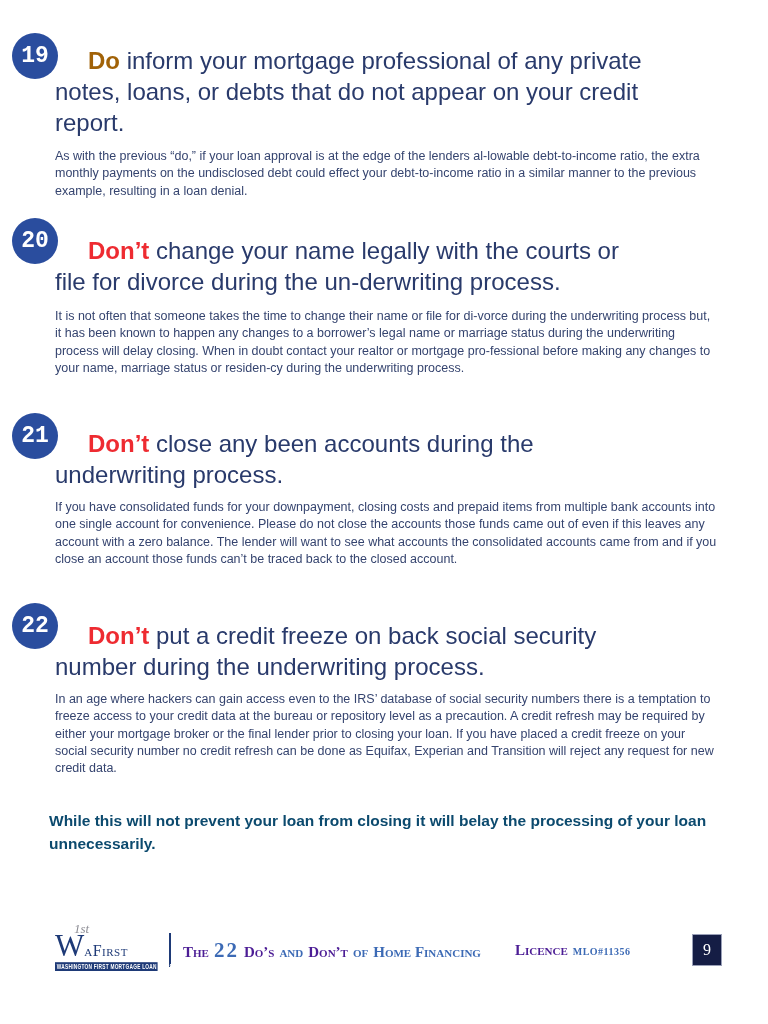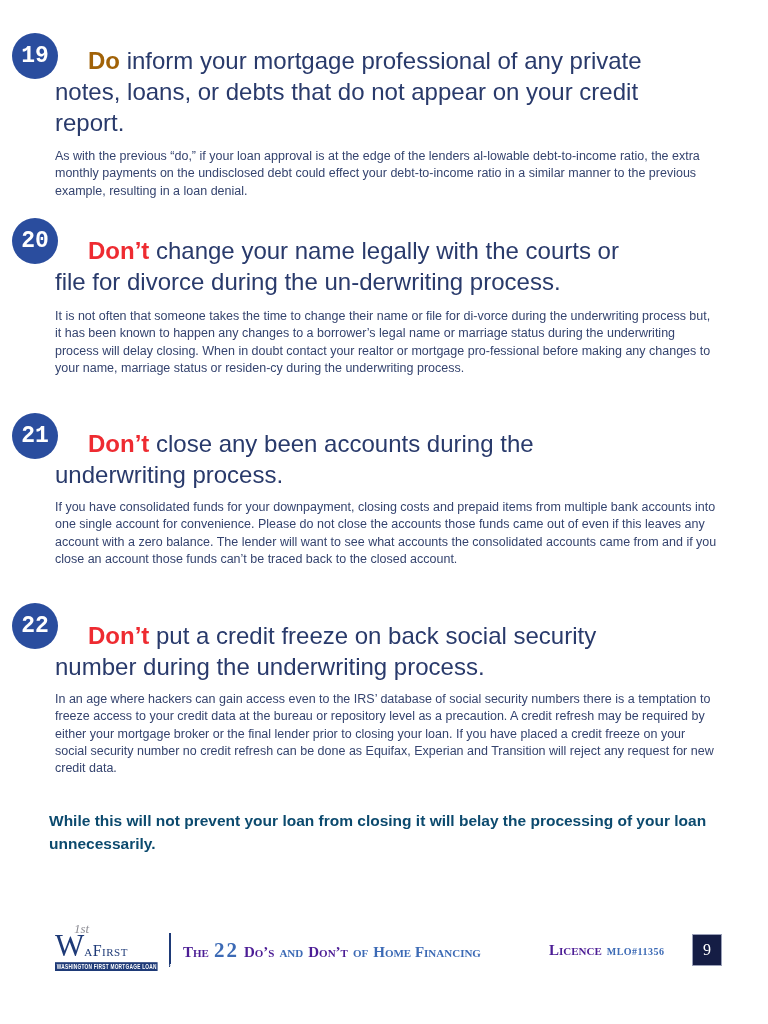--- a/index.html
+++ b/index.html
@@ -55,21 +55,21 @@
   .tagline {
     font-family:"Liberation Serif", serif; font-weight:700; white-space:nowrap;
     display:flex; align-items:baseline;
   }
   .tg { margin-right:5px; }
   .sc { font-variant:small-caps; font-size:15px; }
   .tg-navy { color:#4c1d95; }
   .tg-blue { color:#3c6ab5; }
   .num { font-size:21px; letter-spacing:2px; color:#3c6ab5; }
   .licence {
-    margin-left:63px; font-family:"Liberation Serif", serif; font-weight:700;
+    margin-left:29px; font-family:"Liberation Serif", serif; font-weight:700;
     white-space:nowrap; display:flex; align-items:baseline;
   }
   .licence .val { font-size:10px; letter-spacing:0.5px; margin-left:5px; }
   .spacer { flex:1; }
   .pgnum {
     width:28px; height:30px; background:#151d45; border:1px solid #9aa0b8;
     color:#ffffff; font-family:"Liberation Serif", serif; font-size:16px;
     display:flex; align-items:center; justify-content:center; flex:0 0 auto;
   }
 </style>

